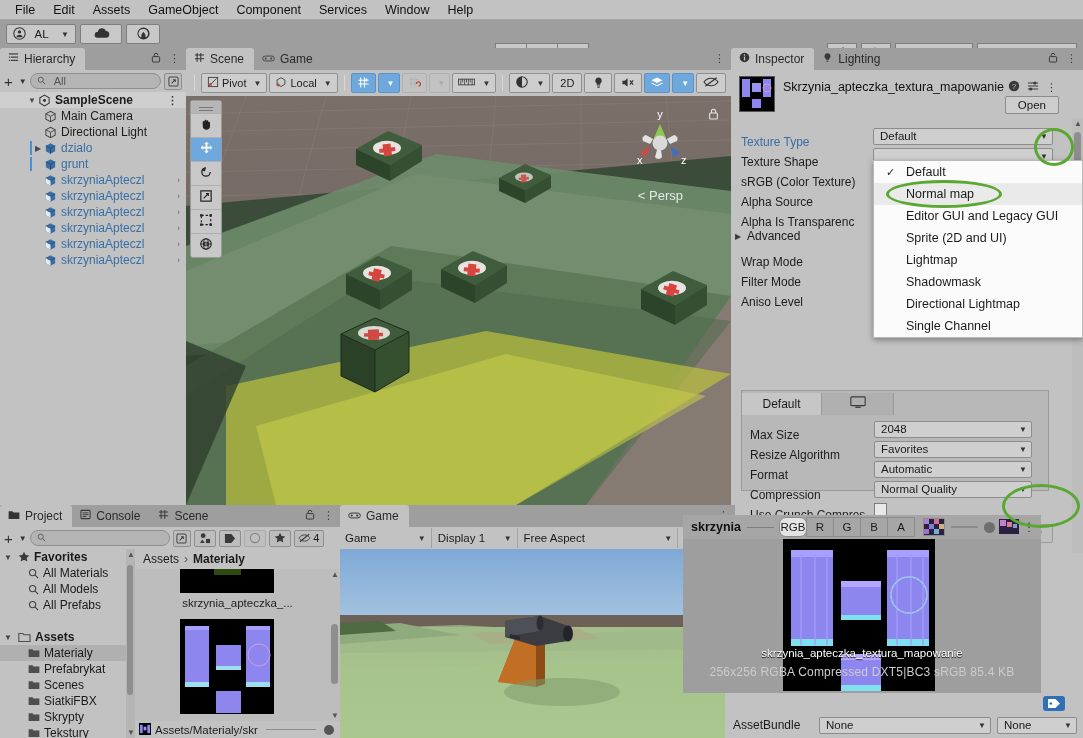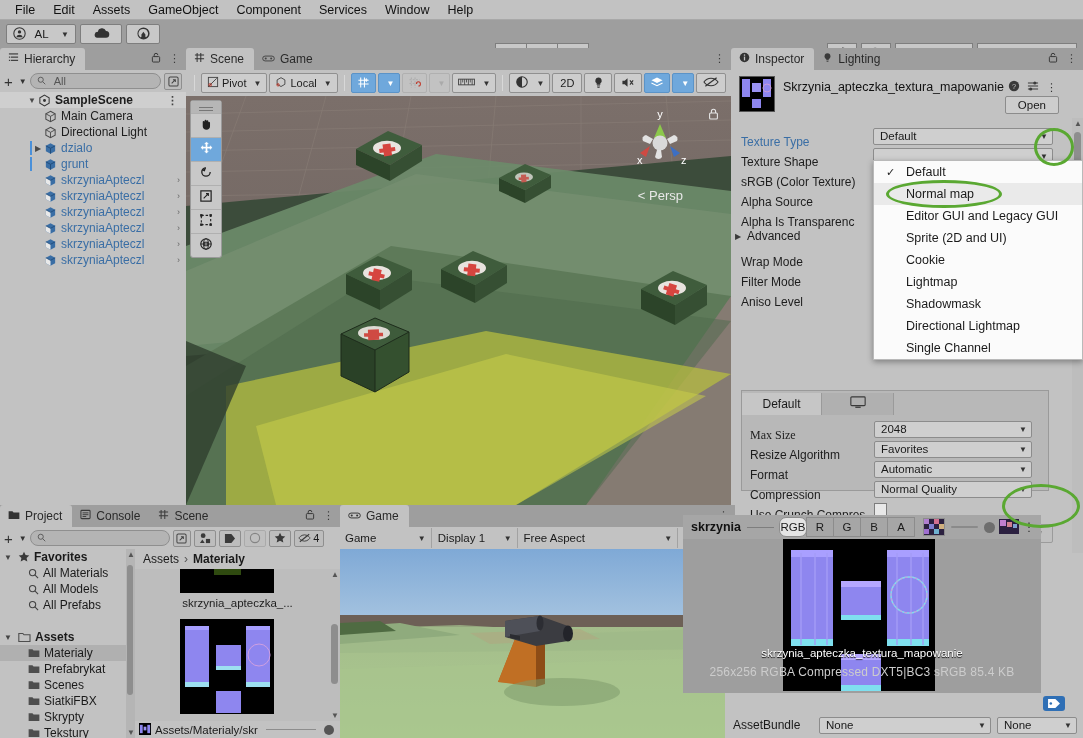--- a/index.html
+++ b/index.html
@@ -918,21 +918,21 @@
             <span>
               <svg width="16" height="13" viewBox="0 0 17 14">
                   <rect x="0.8" y="1" width="15.4" height="9.4" rx="1" fill="none" stroke="#3a3a3a" stroke-width="1.2"></rect>
                   <rect x="5.6" y="11.4" width="5.8" height="1.4" fill="#3a3a3a"></rect>
                 </svg>
             </span>
           </div>
         </div>
         <div id="plat-fields" style="padding-top:4px">
             <div class="row" style="padding-left: 8px;">
-              <span class="lab" style="width: 124px; font-family: Liberation Serif, serif;">Max Size</span>
+              <span class="lab" style="width: 124px;">Max Size</span>
               <div class="fld">
                 <span>2048</span>
                 <span class="caret">▼</span>
               </div>
             </div>
             <div class="row" style="padding-left: 8px;">
               <span class="lab" style="width: 124px;">Resize Algorithm</span>
               <div class="fld">
                 <span>Favorites</span>
                 <span class="caret">▼</span>
@@ -984,23 +984,20 @@
         <div class="it hl">
           <span>Normal map</span>
         </div>
         <div class="it">
           <span>Editor GUI and Legacy GUI</span>
         </div>
         <div class="it">
           <span>Sprite (2D and UI)</span>
         </div>
         <div class="it">
-          <span>Cookie</span>
-        </div>
-        <div class="it">
           <span>Lightmap</span>
         </div>
         <div class="it">
           <span>Shadowmask</span>
         </div>
         <div class="it">
           <span>Directional Lightmap</span>
         </div>
         <div class="it">
           <span>Single Channel</span>

